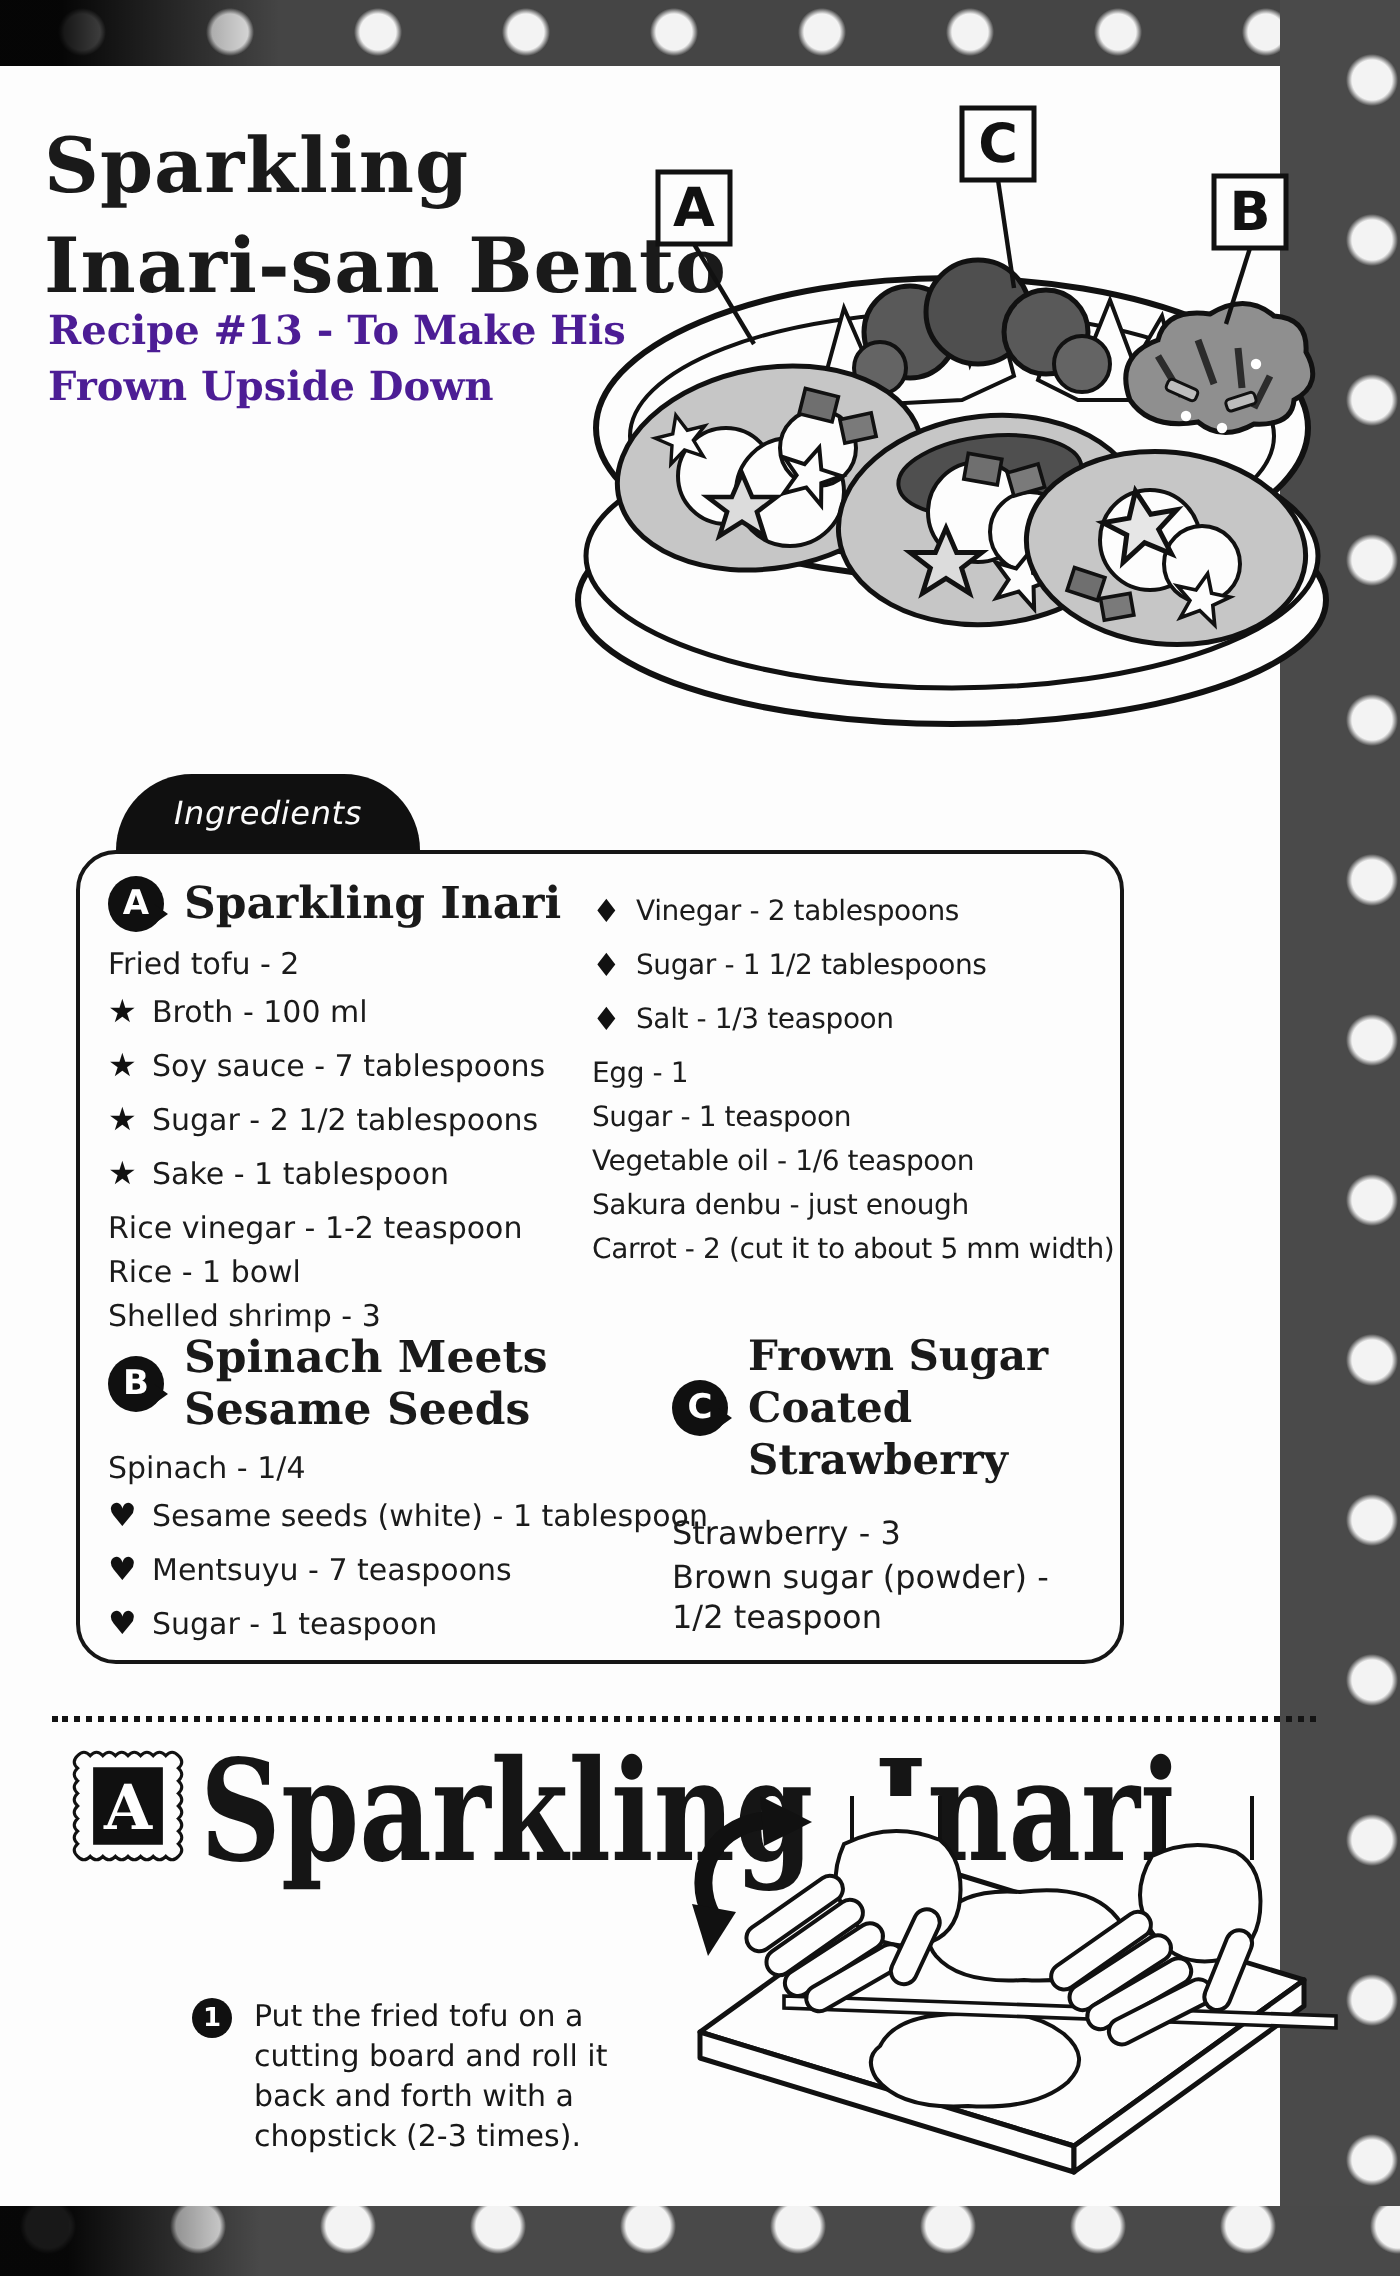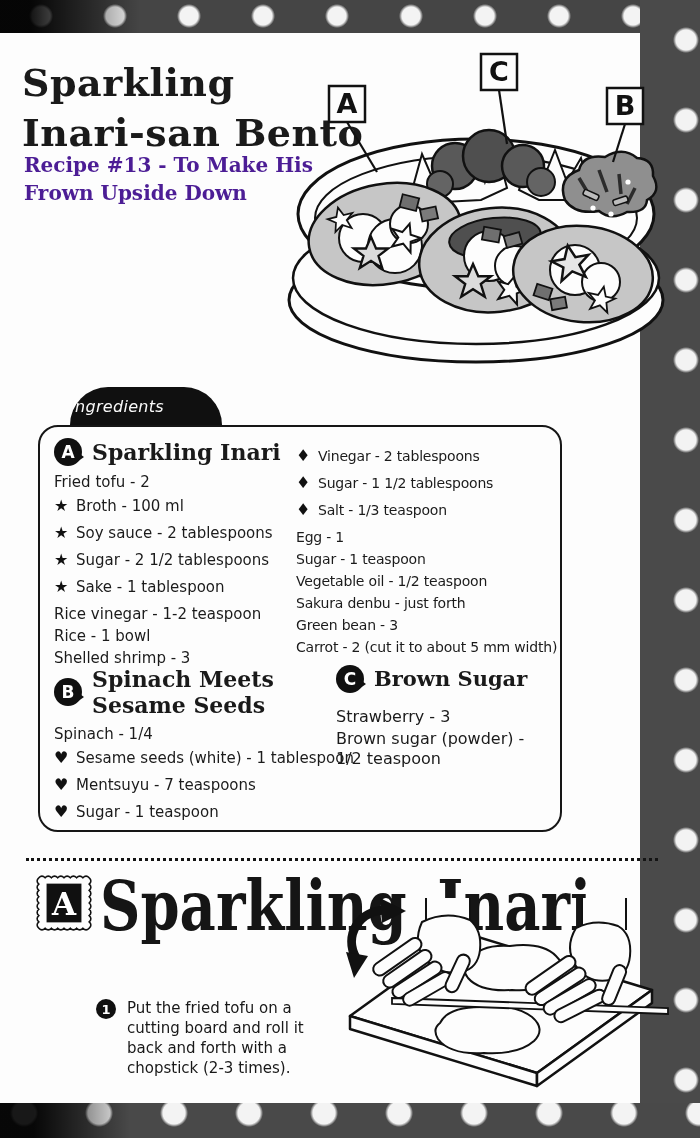--- a/index.html
+++ b/index.html
@@ -46,23 +46,23 @@
   .subtitle {
     position:absolute; left:24px; top:118px;
     font-family:"DejaVu Serif", serif; font-weight:700;
     font-size:20px; line-height:1.4; color:#4c1d95;
   }
   
   .bento { position:absolute; left:283px; top:9px; width:390px; height:335px; }
   .bento text.lbl { font-family:"DejaVu Sans", sans-serif; font-weight:bold; font-size:27px; fill:#111; text-anchor:middle; }
   
   .tab {
-    position:absolute; left:70px; top:354px; width:152px; height:38px;
+    position:absolute; left:58px; top:354px; width:152px; height:38px;
     background:#101010; border-radius:100px 100px 0 0;
-    display:flex; align-items:center; justify-content:flex-start;
+    display:flex; align-items:center; justify-content:center;
   }
   .tab span { color:#fafafa; font-style:italic; font-size:16px; letter-spacing:.3px; }
   .ibox {
     position:absolute; left:38px; top:392px; width:524px; height:407px;
     border:2px solid #161616; border-radius:20px; background:#fdfdfd;
   }
   .blk { position:absolute; }
   .blk-a  { left:14px;  top:11px;  width:250px; }
   .blk-rt { left:256px; top:15px;  width:266px; }
   .blk-b  { left:14px;  top:239px; width:312px; }
@@ -207,21 +207,21 @@
               <span>Fried tofu - 2</span>
             </div>
           </div>
         <div class="g-spaced">
             <div class="ing-item">
               <span class="bullet">★</span>
               <span>Broth - 100 ml</span>
             </div>
             <div class="ing-item">
               <span class="bullet">★</span>
-              <span>Soy sauce - 2 tablespoons</span>
+              <span>Soy sauce - 7 tablespoons</span>
             </div>
             <div class="ing-item">
               <span class="bullet">★</span>
               <span>Sugar - 2 1/2 tablespoons</span>
             </div>
             <div class="ing-item">
               <span class="bullet">★</span>
               <span>Sake - 1 tablespoon</span>
             </div>
           </div>
@@ -254,27 +254,24 @@
             </div>
           </div>
         <div class="g-tight" style="">
             <div class="ing-item">
               <span>Egg - 1</span>
             </div>
             <div class="ing-item">
               <span>Sugar - 1 teaspoon</span>
             </div>
             <div class="ing-item">
-              <span>Vegetable oil - 1/2 teaspoon</span>
-            </div>
-            <div class="ing-item">
-              <span>Sakura denbu - just forth</span>
-            </div>
-            <div class="ing-item">
-              <span>Green bean - 3</span>
+              <span>Vegetable oil - 1/6 teaspoon</span>
+            </div>
+            <div class="ing-item">
+              <span>Sakura denbu - just enough</span>
             </div>
             <div class="ing-item">
               <span>Carrot - 2 (cut it to about 5 mm width)</span>
             </div>
           </div>
       </div>
 
       <div class="blk blk-b">
         <div class="sec-head">
           <span class="marker">B</span>
@@ -301,21 +298,22 @@
               <span class="bullet">♥</span>
               <span>Sugar - 1 teaspoon</span>
             </div>
           </div>
       </div>
 
       <div class="blk blk-c">
         <div class="sec-head">
           <span class="marker">C</span>
           <span class="sec-title">
-            <span>Brown Sugar</span><br>
+            <span>Frown Sugar</span><br>
+            <span>Coated Strawberry</span>
           </span>
         </div>
         <div class="g-tight" style="margin-top:14px">
             <div class="ing-item">
               <span>Strawberry - 3</span>
             </div>
             <div class="ing-item">
               <span>Brown sugar (powder) - 1/2 teaspoon</span>
             </div>
           </div>

